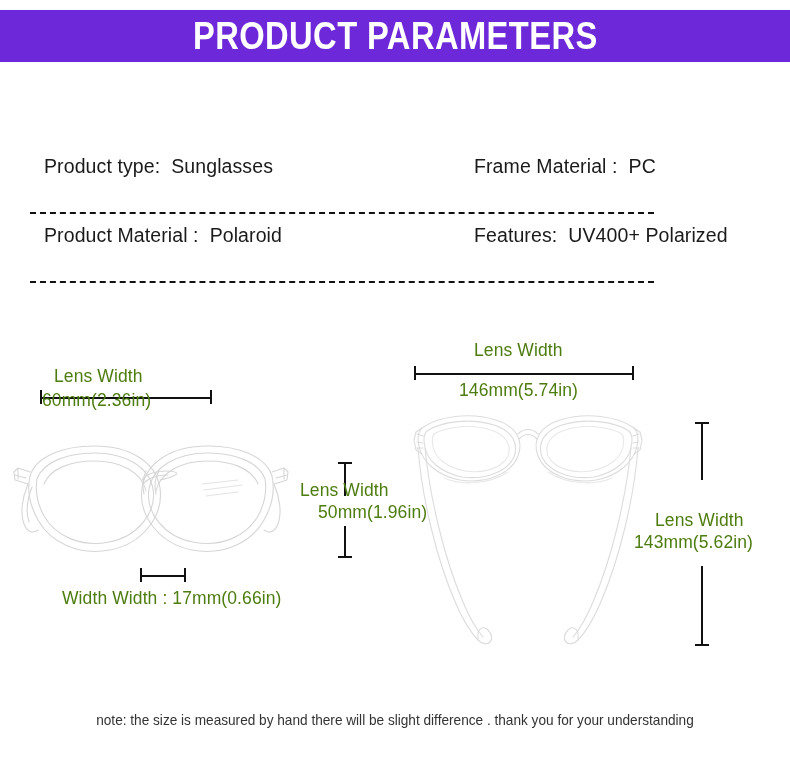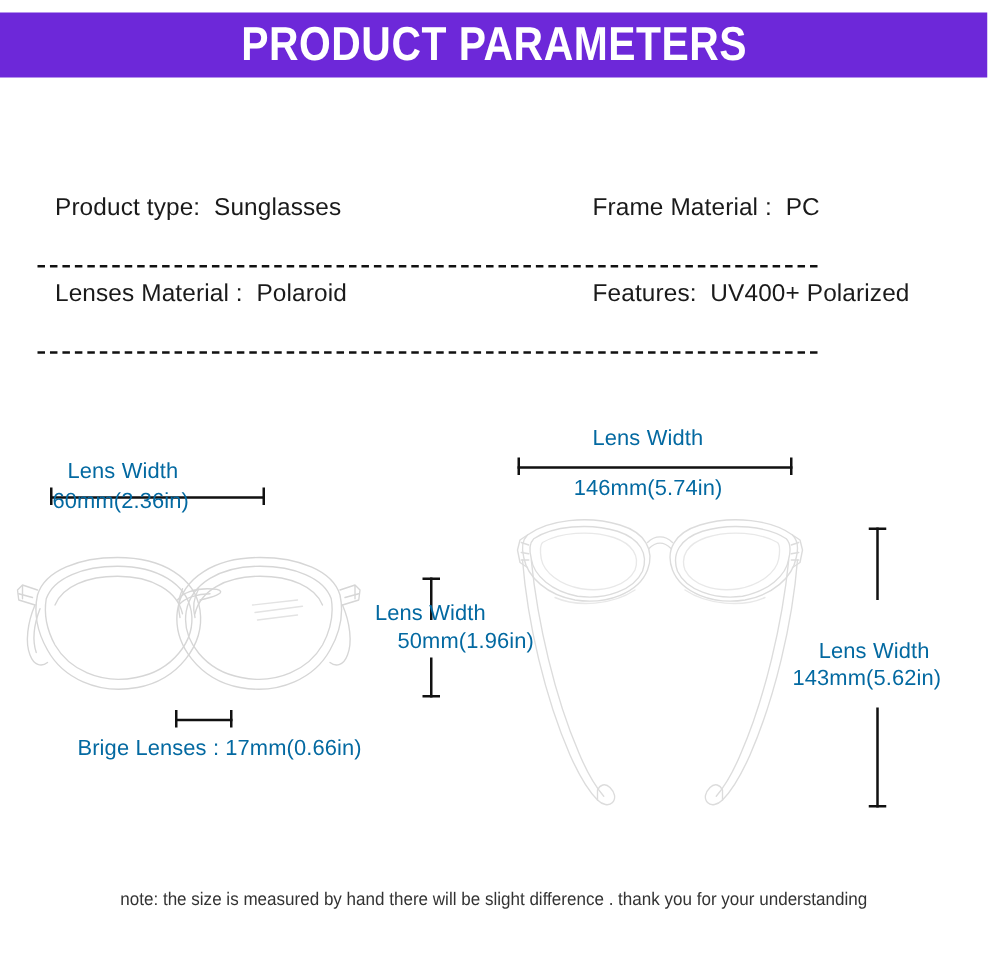--- a/index.html
+++ b/index.html
@@ -76,21 +76,21 @@
     left: 0;
     top: 290px;
     width: 790px;
     height: 400px;
   }
 
   .dim-text {
     position: absolute;
     font-size: 17.5px;
     white-space: nowrap;
-    color: #0369a1;
+    color: #4d7c0f;
     letter-spacing: 0.1px;
   }
 
   
   .dim-h {
     position: absolute;
     height: 14px;
   }
   .dim-h .bar {
     position: absolute;
@@ -166,21 +166,21 @@
       <span class="spec-label">Product type:</span><span class="spec-value">Sunglasses</span>
     </div>
     <div class="spec-cell right">
       <span class="spec-label">Frame Material :</span><span class="spec-value">PC</span>
     </div>
     <div class="spec-divider"></div>
   </div>
 
   <div class="spec-row">
     <div class="spec-cell left">
-      <span class="spec-label">Lenses Material :</span><span class="spec-value">Polaroid</span>
+      <span class="spec-label">Product Material :</span><span class="spec-value">Polaroid</span>
     </div>
     <div class="spec-cell right">
       <span class="spec-label">Features:</span><span class="spec-value">UV400+ Polarized</span>
     </div>
     <div class="spec-divider"></div>
   </div>
 
 </div>
 
 <div class="diagram-area">
@@ -232,21 +232,21 @@
       <path d="M200 56 L232 52" stroke="#e3e3e3"></path>
     </svg>
   </div>
 
   <div class="dim-h" style="left:140px; top:278px; width:46px;">
     <div class="bar"></div>
     <div class="cap start"></div>
     <div class="cap end"></div>
   </div>
 
-  <div class="dim-text" style="left:62px; top:298px;">Brige Lenses : 17mm(0.66in)</div>
+  <div class="dim-text" style="left:62px; top:298px;">Width Width : 17mm(0.66in)</div>
 
   <div class="dim-v" style="left:338px; top:172px; height:34px;">
     <div class="bar"></div>
     <div class="cap start"></div>
   </div>
 
   <div class="dim-text" style="left:300px; top:190px;">Lens Width</div>
   <div class="dim-text" style="left:298px; top:212px;margin-left:20px;">50mm(1.96in)</div>
 
   <div class="dim-v" style="left:338px; top:236px; height:32px;">

